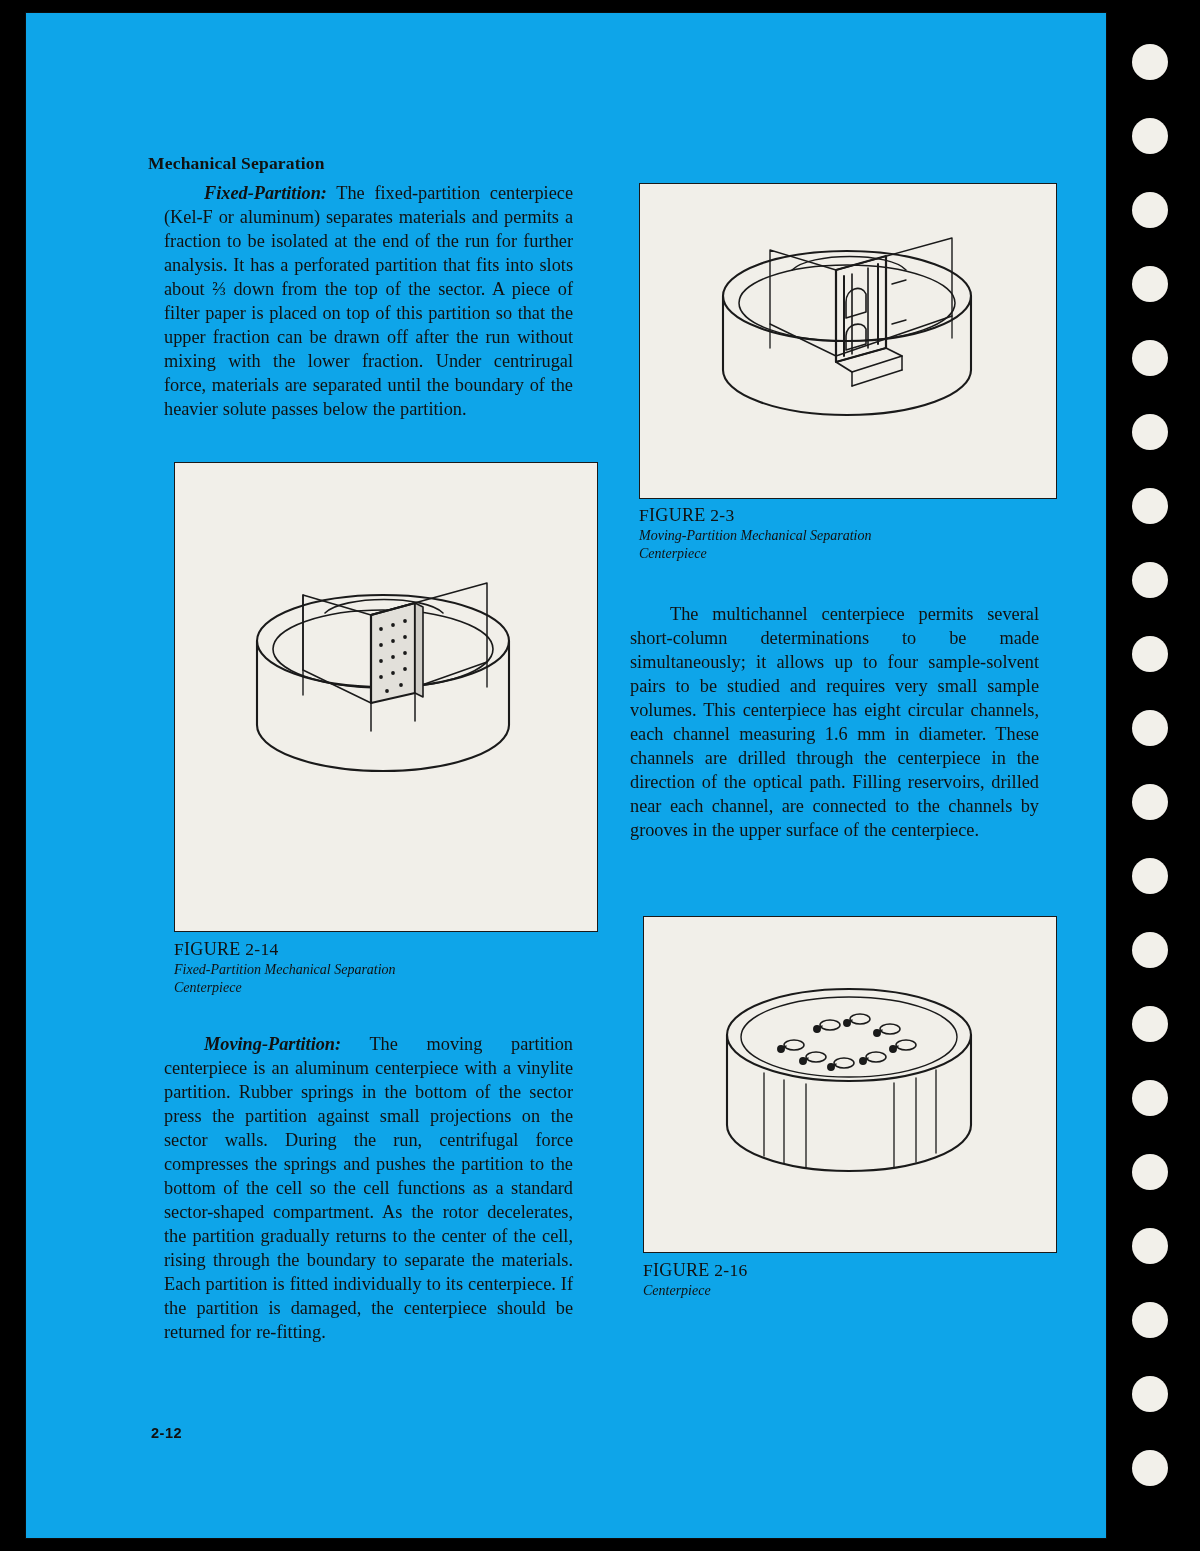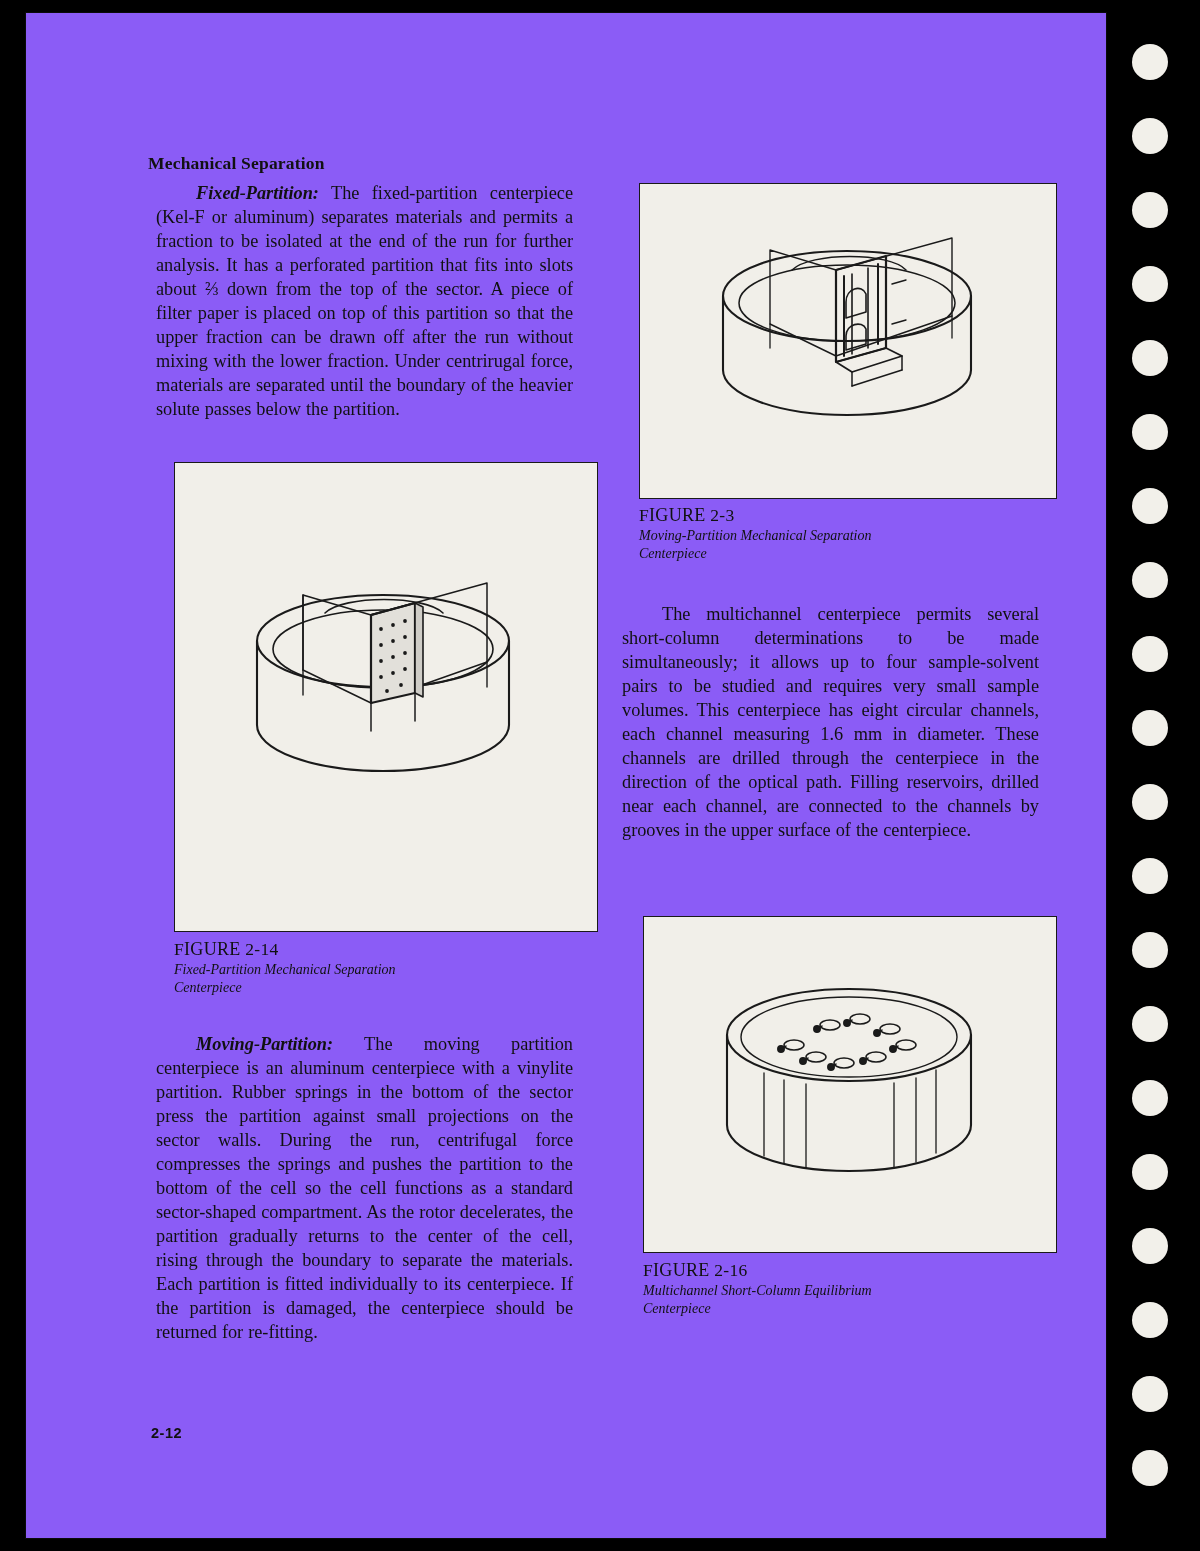--- a/index.html
+++ b/index.html
@@ -14,21 +14,21 @@
     font-family: "Liberation Serif", serif;
   }
 
   
   #page-sheet {
     position: absolute;
     left: 26px;
     top: 13px;
     width: 1080px;
     height: 1525px;
-    background: #8b5cf6;
+    background: #0ea5e9;
     box-shadow: 0 0 0 1px #0a0a0a;
   }
 
   
   #punch-strip {
     position: absolute;
     right: 0;
     top: 0;
     width: 94px;
     height: 1551px;
@@ -56,21 +56,21 @@
     font-family: "Liberation Serif", serif;
     font-size: 17.5px;
     font-weight: bold;
     margin: 0 0 7px 0;
     letter-spacing: 0.2px;
     line-height: 1.25;
   }
   p.body {
     font-size: 18.3px;
     line-height: 1.31;
-    margin: 0 0 12px 8px;
+    margin: 0 0 12px 16px;
     text-indent: 40px;
     text-align: justify;
     word-spacing: 0.4px;
   }
   .run-in {
     font-weight: bold;
     font-style: italic;
   }
 
   
@@ -273,21 +273,20 @@
           <ellipse cx="262" cy="128" rx="10" ry="5"></ellipse>
             <circle cx="249" cy="132" r="3.2" fill="#1a1a1a"></circle>
           <path d="M252 131 L254 129"></path>
         </g>
       </g>
     </svg>
   </div>
   <div class="fig-caption" id="fig-2-16-cap">
     <div class="fignum"><span>F</span><span class="small-caps">IGURE</span>
       <span>2-16</span></div>
-    <div class="figtitle">Multichannel Short-Column Equilibrium</div>
     <div class="figtitle">Centerpiece</div>
   </div>
 
   <div id="page-number">2-12</div>
 </div>
 
 <div id="punch-strip">
     <div class="punch-hole" style="top: 44px; background: rgb(242, 240, 234);"></div>
     <div class="punch-hole" style="top: 118px; background: rgb(242, 240, 234);"></div>
     <div class="punch-hole" style="top: 192px; background: rgb(242, 240, 234);"></div>

